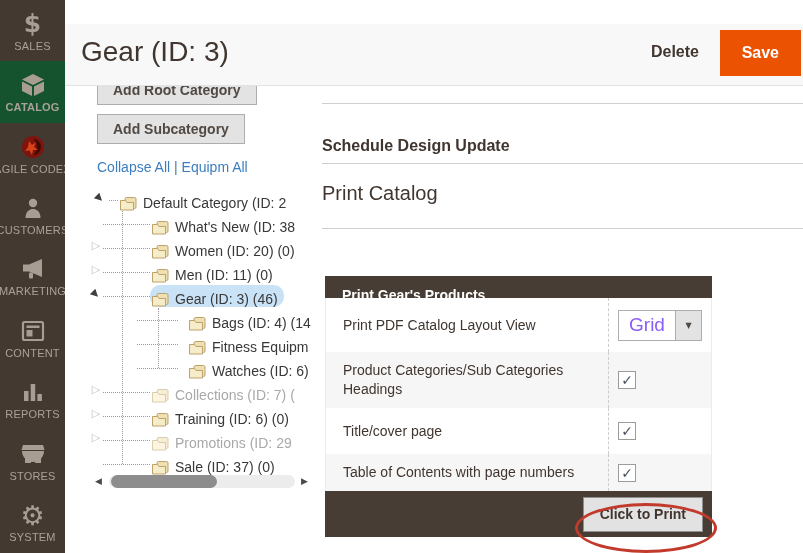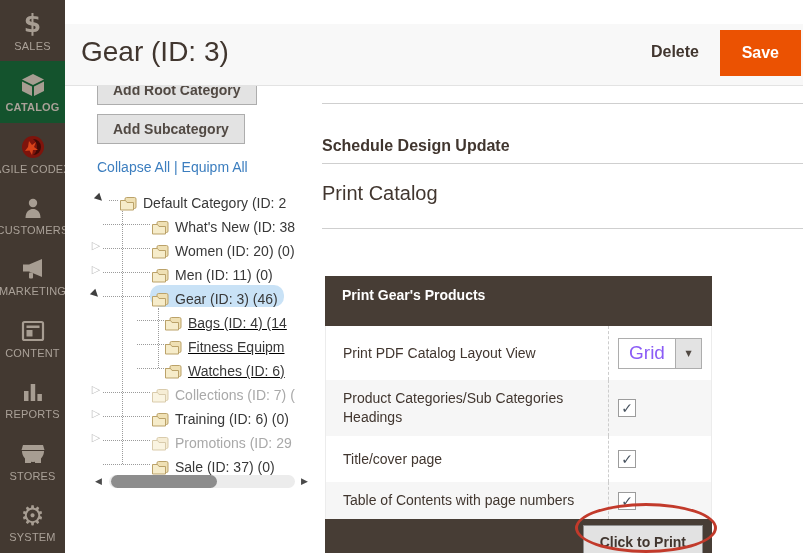--- a/index.html
+++ b/index.html
@@ -41,21 +41,21 @@
   .exp.closed { font-size:11px; color:#bdbdbd; }
   .lv0 .exp { left:8px; }
   .lv1 .exp { left:4px; }
   .stub { position:absolute; top:12px; border-top:1px dotted #9b9b9b; }
   .lv0 .stub { left:24px; width:9px; }
   .lv1 .stub { left:18px; width:47px; }
   .lv2 .stub { left:52px; width:41px; }
   .node-box { position:absolute; top:1px; height:22px; display:flex; align-items:flex-end; gap:6px; padding:0 6px 0 2px; cursor:pointer; white-space:nowrap; }
   .lv0 .node-box { left:33px; }
   .lv1 .node-box { left:65px; }
-  .lv2 .node-box { left:78px;text-decoration:underline; }
+  .lv2 .node-box { left:102px; }
   .trow.selected .node-box { background:#c9e2f6;border-radius:10px; }
   .tlabel { font-size:14px; color:#383838; }
   .trow.disabled .tlabel { color:#a9a9a9; }
   .trow.disabled svg { opacity:.55; }
   .hscroll { position:absolute; left:0; top:412px; width:226px; height:16px; }
   .sb-arrow { position:absolute; top:2px; font-size:9px; color:#4a4a4a; cursor:pointer; }
   .sb-left { left:10px; }
   .sb-right { left:216px; }
   .sb-track { position:absolute; left:24px; top:1px; width:186px; height:13px; background:#ececec; border-radius:7px; cursor:pointer; }
   .sb-thumb { position:absolute; left:2px; top:0; width:106px; height:13px; background:#8d8d8d; border-radius:7px; cursor:pointer; }
@@ -65,21 +65,21 @@
   .sec-label { position:absolute; left:11px; color:#41362f; cursor:pointer; }
   .sec-bold { font-size:16px; font-weight:700; }
   .sec1 { top:4px; }
   .sec2 { top:63px;margin-top:12px; }
   .sec3 { top:120px; font-size:20px; font-weight:400; }
   .divider { position:absolute; left:11px; right:0; border-top:1px solid #cfcfcf; }
   .d1 { top:41px; } .d2 { top:101px; } .d3 { top:166px; }
 
   
   .ptable { position:absolute; left:14px; top:214px; width:387px; }
-  .pt-head { height:50px; background:#473d35; color:#fff; font-size:14px; font-weight:700; line-height:38px; padding-left:17px; }
+  .pt-head { height:22px; background:#473d35; color:#fff; font-size:14px; font-weight:700; line-height:38px; padding-left:17px; }
   .pt-row { display:flex; background:#fff; border-left:1px solid #ececec; border-right:1px solid #ececec; }
   .pt-row.alt { background:#f6f6f6; }
   .r1 { height:54px; } .r2 { height:56px; } .r3 { height:46px; } .r4 { height:37px; }
   .pt-label { width:283px; border-right:1px dashed #ccc; display:flex; align-items:center; padding:0 14px 0 17px; font-size:14px; color:#41362f; line-height:1.35; }
   .pt-ctrl { flex:1; display:flex; align-items:center; padding-left:9px; }
   .select { width:84px; height:31px; border:1px solid #adadad; background:#fff; display:flex; cursor:pointer; }
   .sel-text { flex:1; display:flex; align-items:center; justify-content:center; font-size:19px; color:#8b5cf6; }
   .sel-arrow { width:26px; background:#e3e3e3; border-left:1px solid #adadad; display:flex; align-items:center; justify-content:center; font-size:8px; color:#514943; }
   .checkbox { width:18px; height:18px; background:#fff; border:1px solid #9c9c9c; display:flex; align-items:center; justify-content:center; font-size:14px; color:#47525e; cursor:pointer; line-height:16px; }
   .pt-foot { height:46px; background:#473d35; display:flex; align-items:center; justify-content:flex-end; padding-right:9px; }

